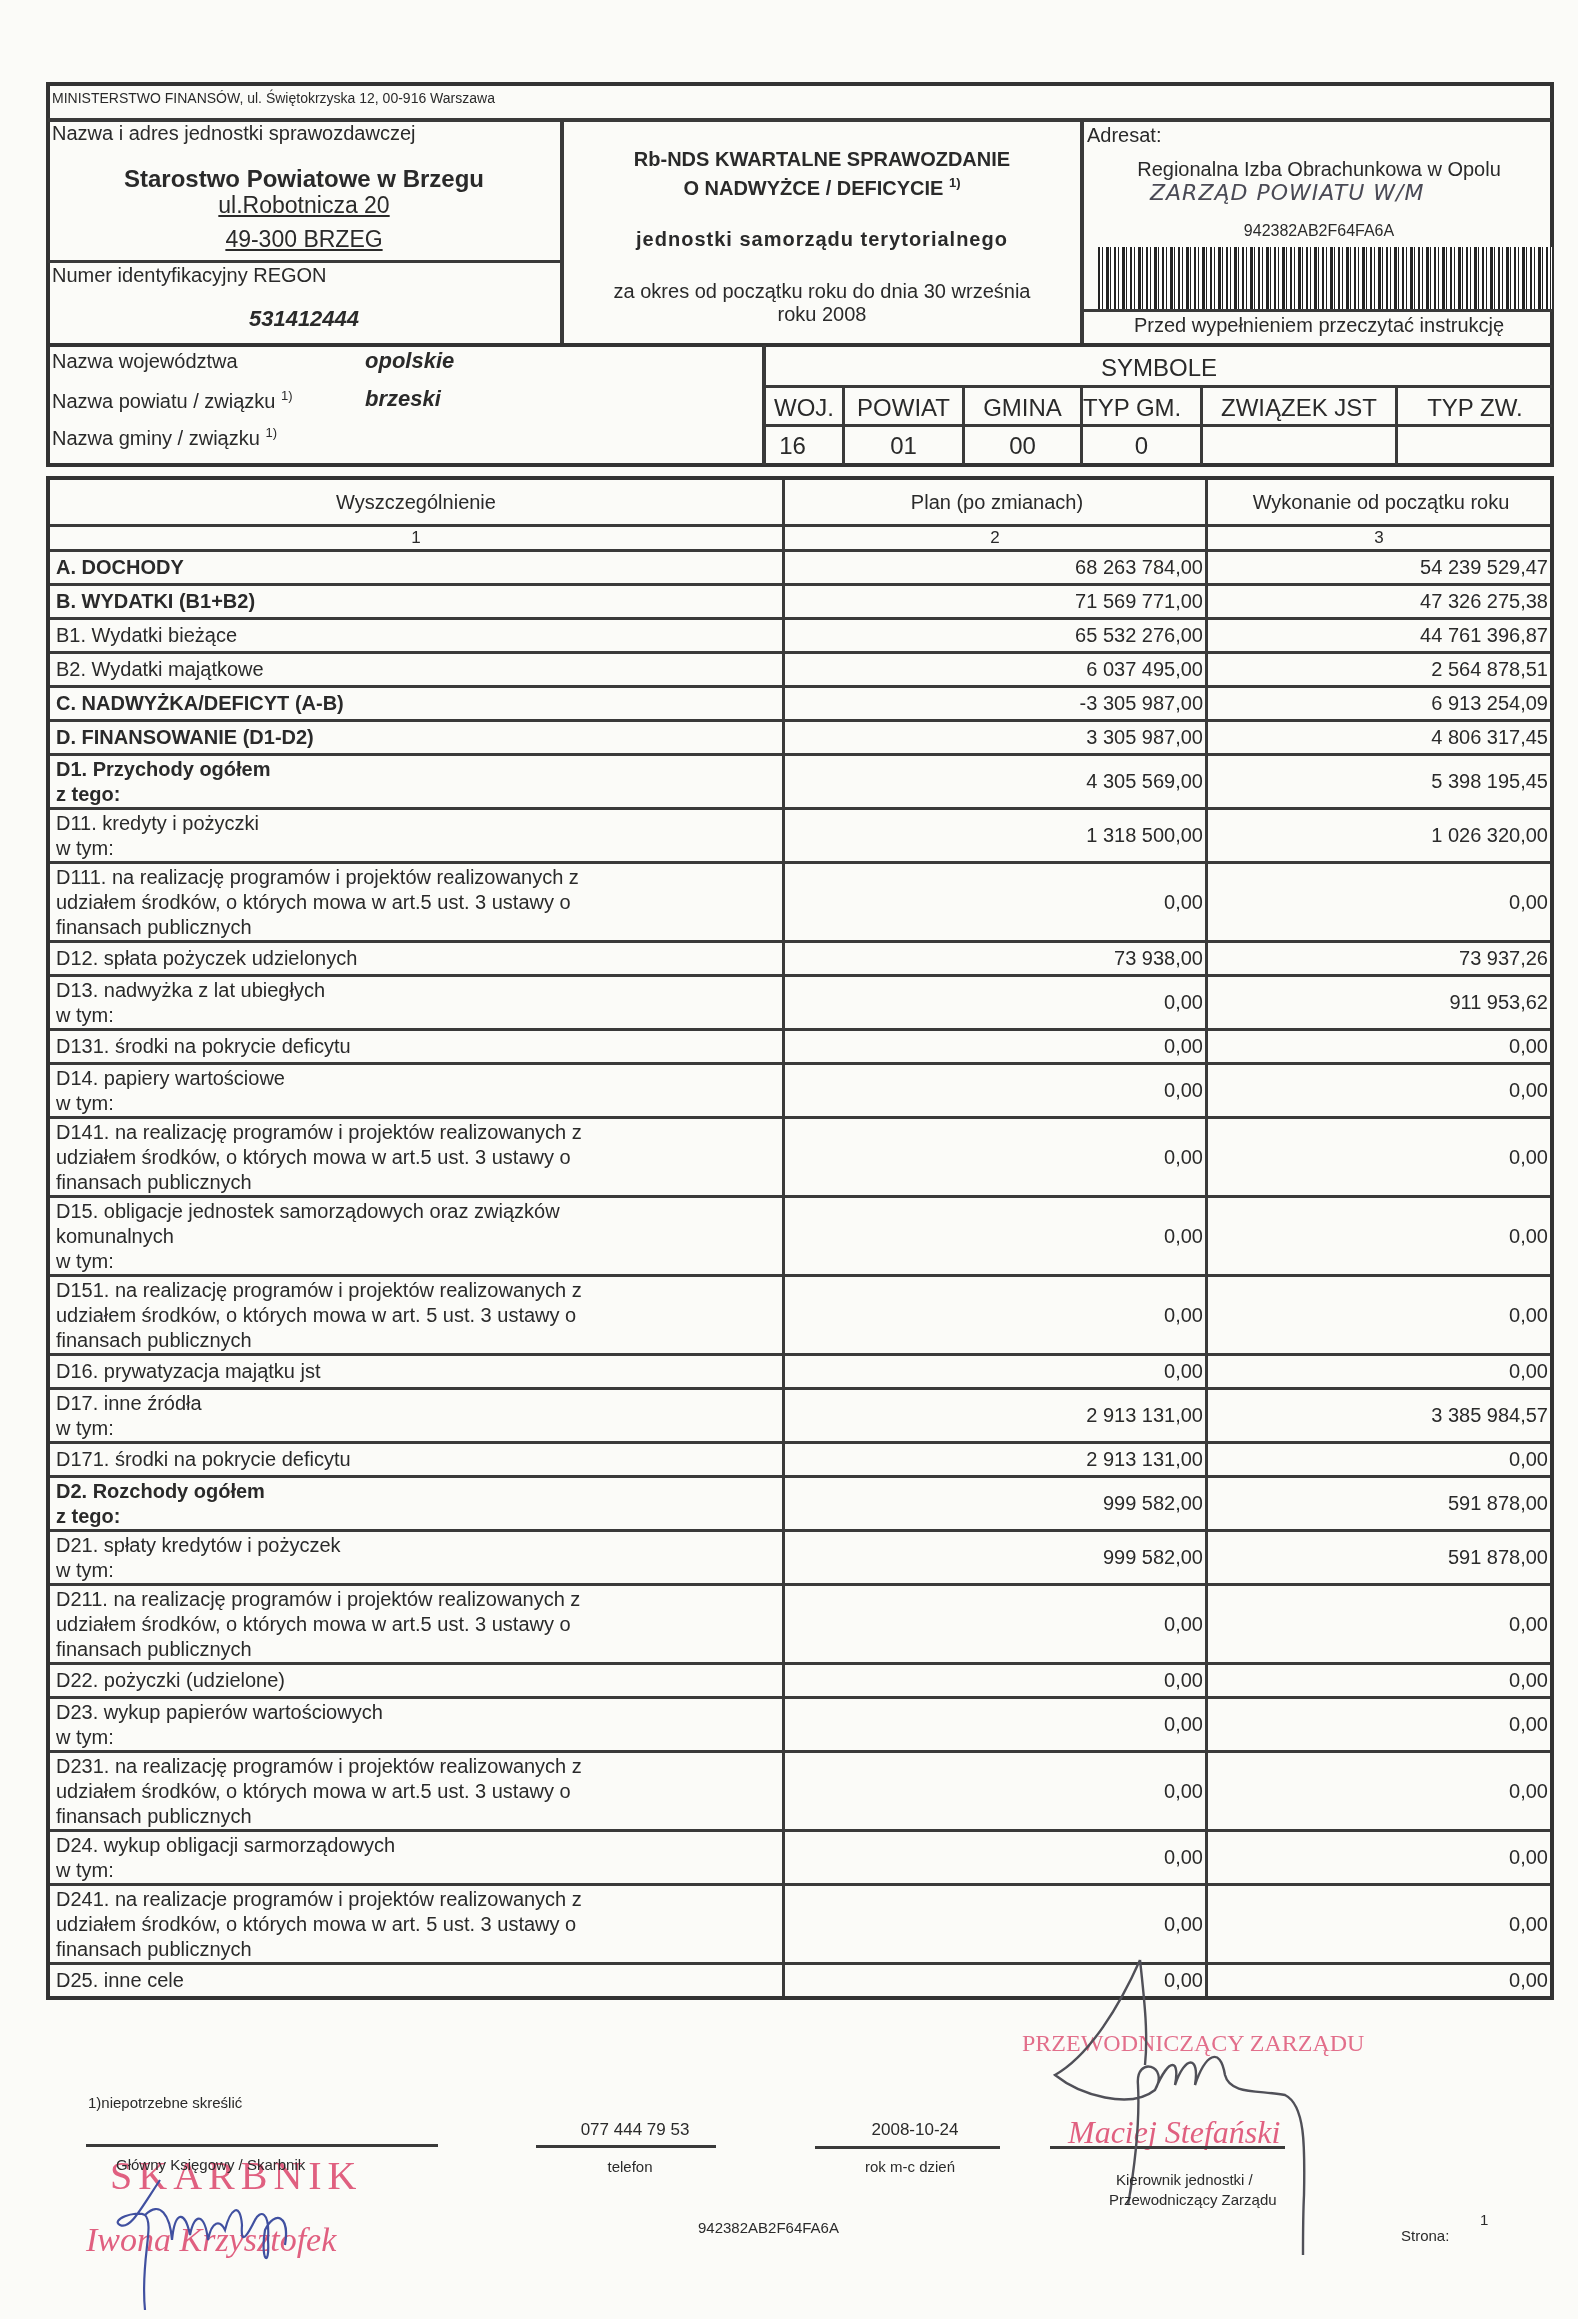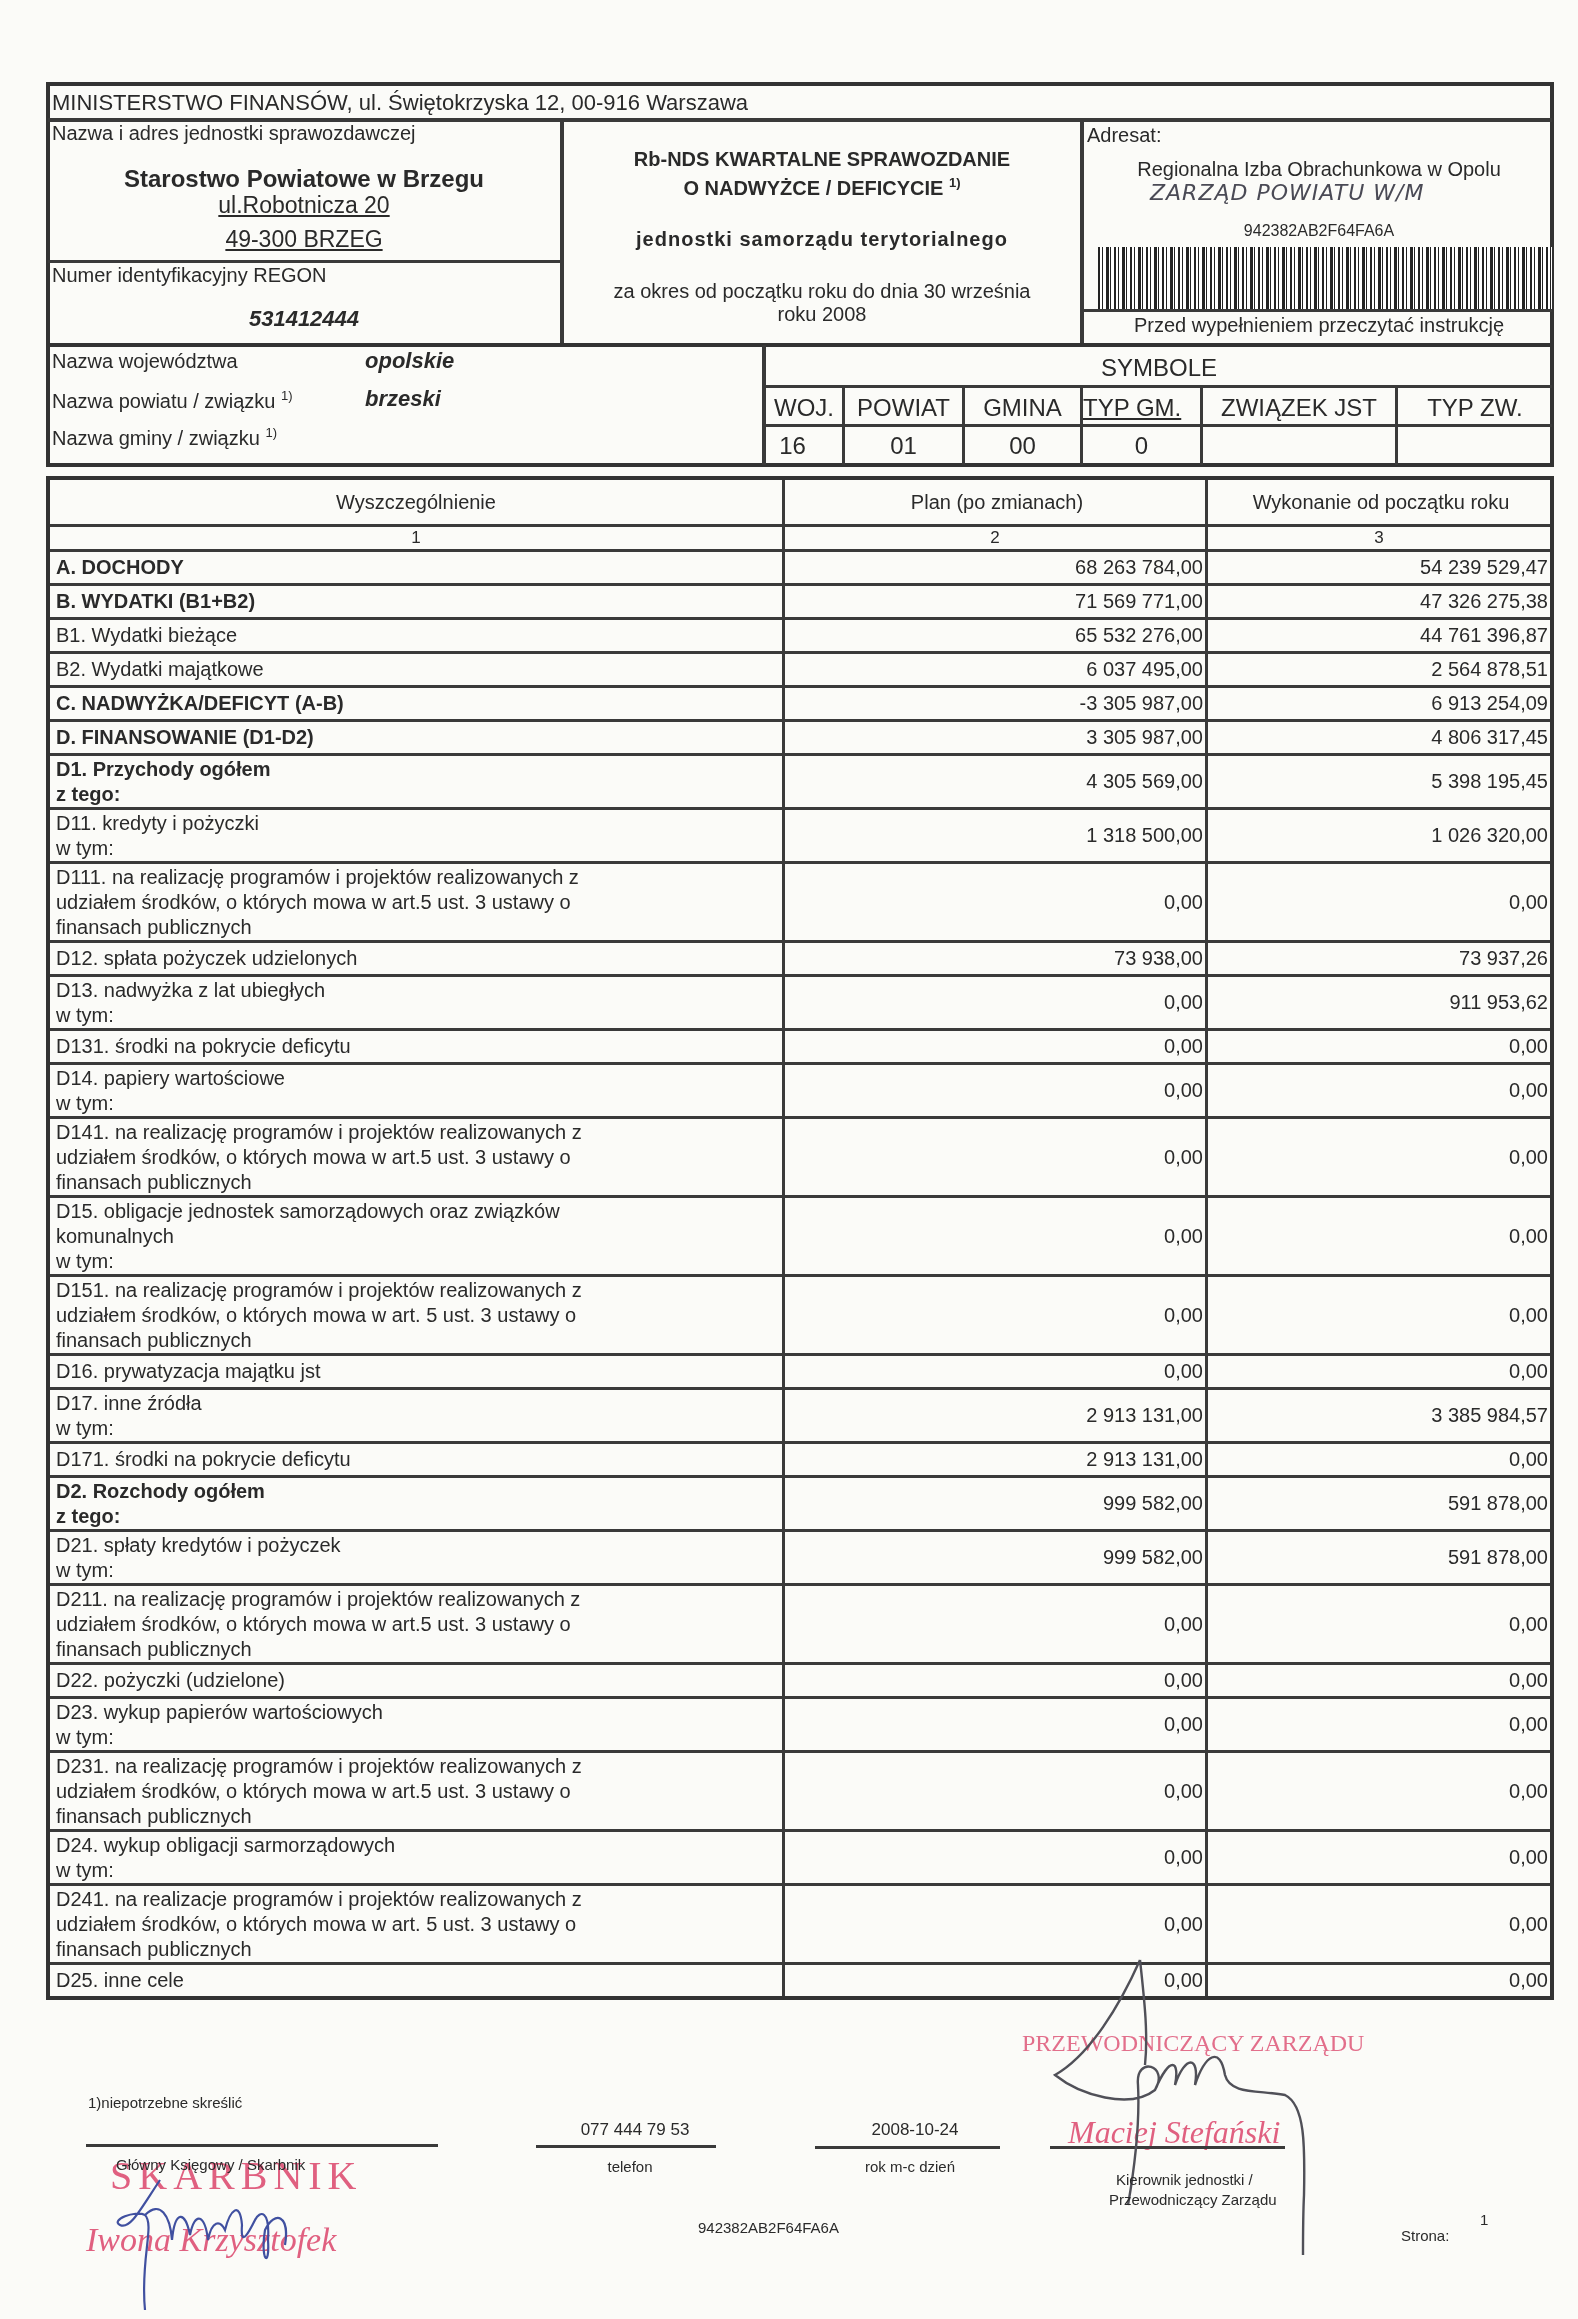--- a/index.html
+++ b/index.html
@@ -7,21 +7,21 @@
          font-family:"Liberation Sans", sans-serif; color:#2a2a2a; }
   .abs { position:absolute; }
   .bx { position:absolute; box-sizing:border-box; }
   .thick { border:4px solid #333; }
   .line-h { position:absolute; height:3px; background:#3a3a3a; }
   .line-v { position:absolute; width:3px; background:#3a3a3a; }
   .txt { position:absolute; white-space:nowrap; }
   .center { text-align:center; }
 
   
-  #ministry { font-size:22px; }
+  #ministry { font-size:14px; }
   .lbl { font-size:20px; }
   .unit-name { font-size:24px; font-weight:bold; }
   .unit-addr { font-size:23px;text-decoration:underline; }
   .regon { font-size:22px; font-weight:bold; font-style:italic; }
   .title1 { font-size:20px; font-weight:bold; }
   .title2 { font-size:20px; font-weight:bold; letter-spacing:1px; }
   .period { font-size:20px; }
   .sup { font-size:13px; vertical-align:super; }
   .adresat { font-size:20px; }
   .handwritten { font-size:22px; font-style:italic; color:#4a4a55; font-family:"DejaVu Sans", sans-serif; letter-spacing:1px; }
@@ -92,21 +92,21 @@
 <div class="line-h" style="left:766px; top:424px; width:786px;"></div>
 <div class="line-v" style="left:842px; top:385px; height:80px;"></div>
 <div class="line-v" style="left:962px; top:385px; height:80px;"></div>
 <div class="line-v" style="left:1080px; top:385px; height:80px;"></div>
 <div class="line-v" style="left:1200px; top:385px; height:80px;"></div>
 <div class="line-v" style="left:1395px; top:385px; height:80px;"></div>
 
 <div class="txt sym center" style="left:766px; width:76px; top:394px;">WOJ.</div>
 <div class="txt sym center" style="left:845px; width:117px; top:394px;">POWIAT</div>
 <div class="txt sym center" style="left:965px; width:115px; top:394px;">GMINA</div>
-<div class="txt sym center" style="left:1083px; width:95px; top:394px;text-decoration:underline;">TYP GM.</div>
+<div class="txt sym center" style="left:1083px; width:95px; top:394px;">TYP GM.</div>
 <div class="txt sym center" style="left:1203px; width:192px; top:394px;">ZWIĄZEK JST</div>
 <div class="txt sym center" style="left:1398px; width:154px; top:394px;">TYP ZW.</div>
 
 <div class="txt sym center" style="left:766px; width:53px; top:432px;">16</div>
 <div class="txt sym center" style="left:845px; width:117px; top:432px;">01</div>
 <div class="txt sym center" style="left:965px; width:115px; top:432px;">00</div>
 <div class="txt sym center" style="left:1083px; width:117px; top:432px;">0</div>
 <div class="txt sym center" style="left:1203px; width:192px; top:432px;"></div>
 <div class="txt sym center" style="left:1398px; width:154px; top:432px;"></div>
 

